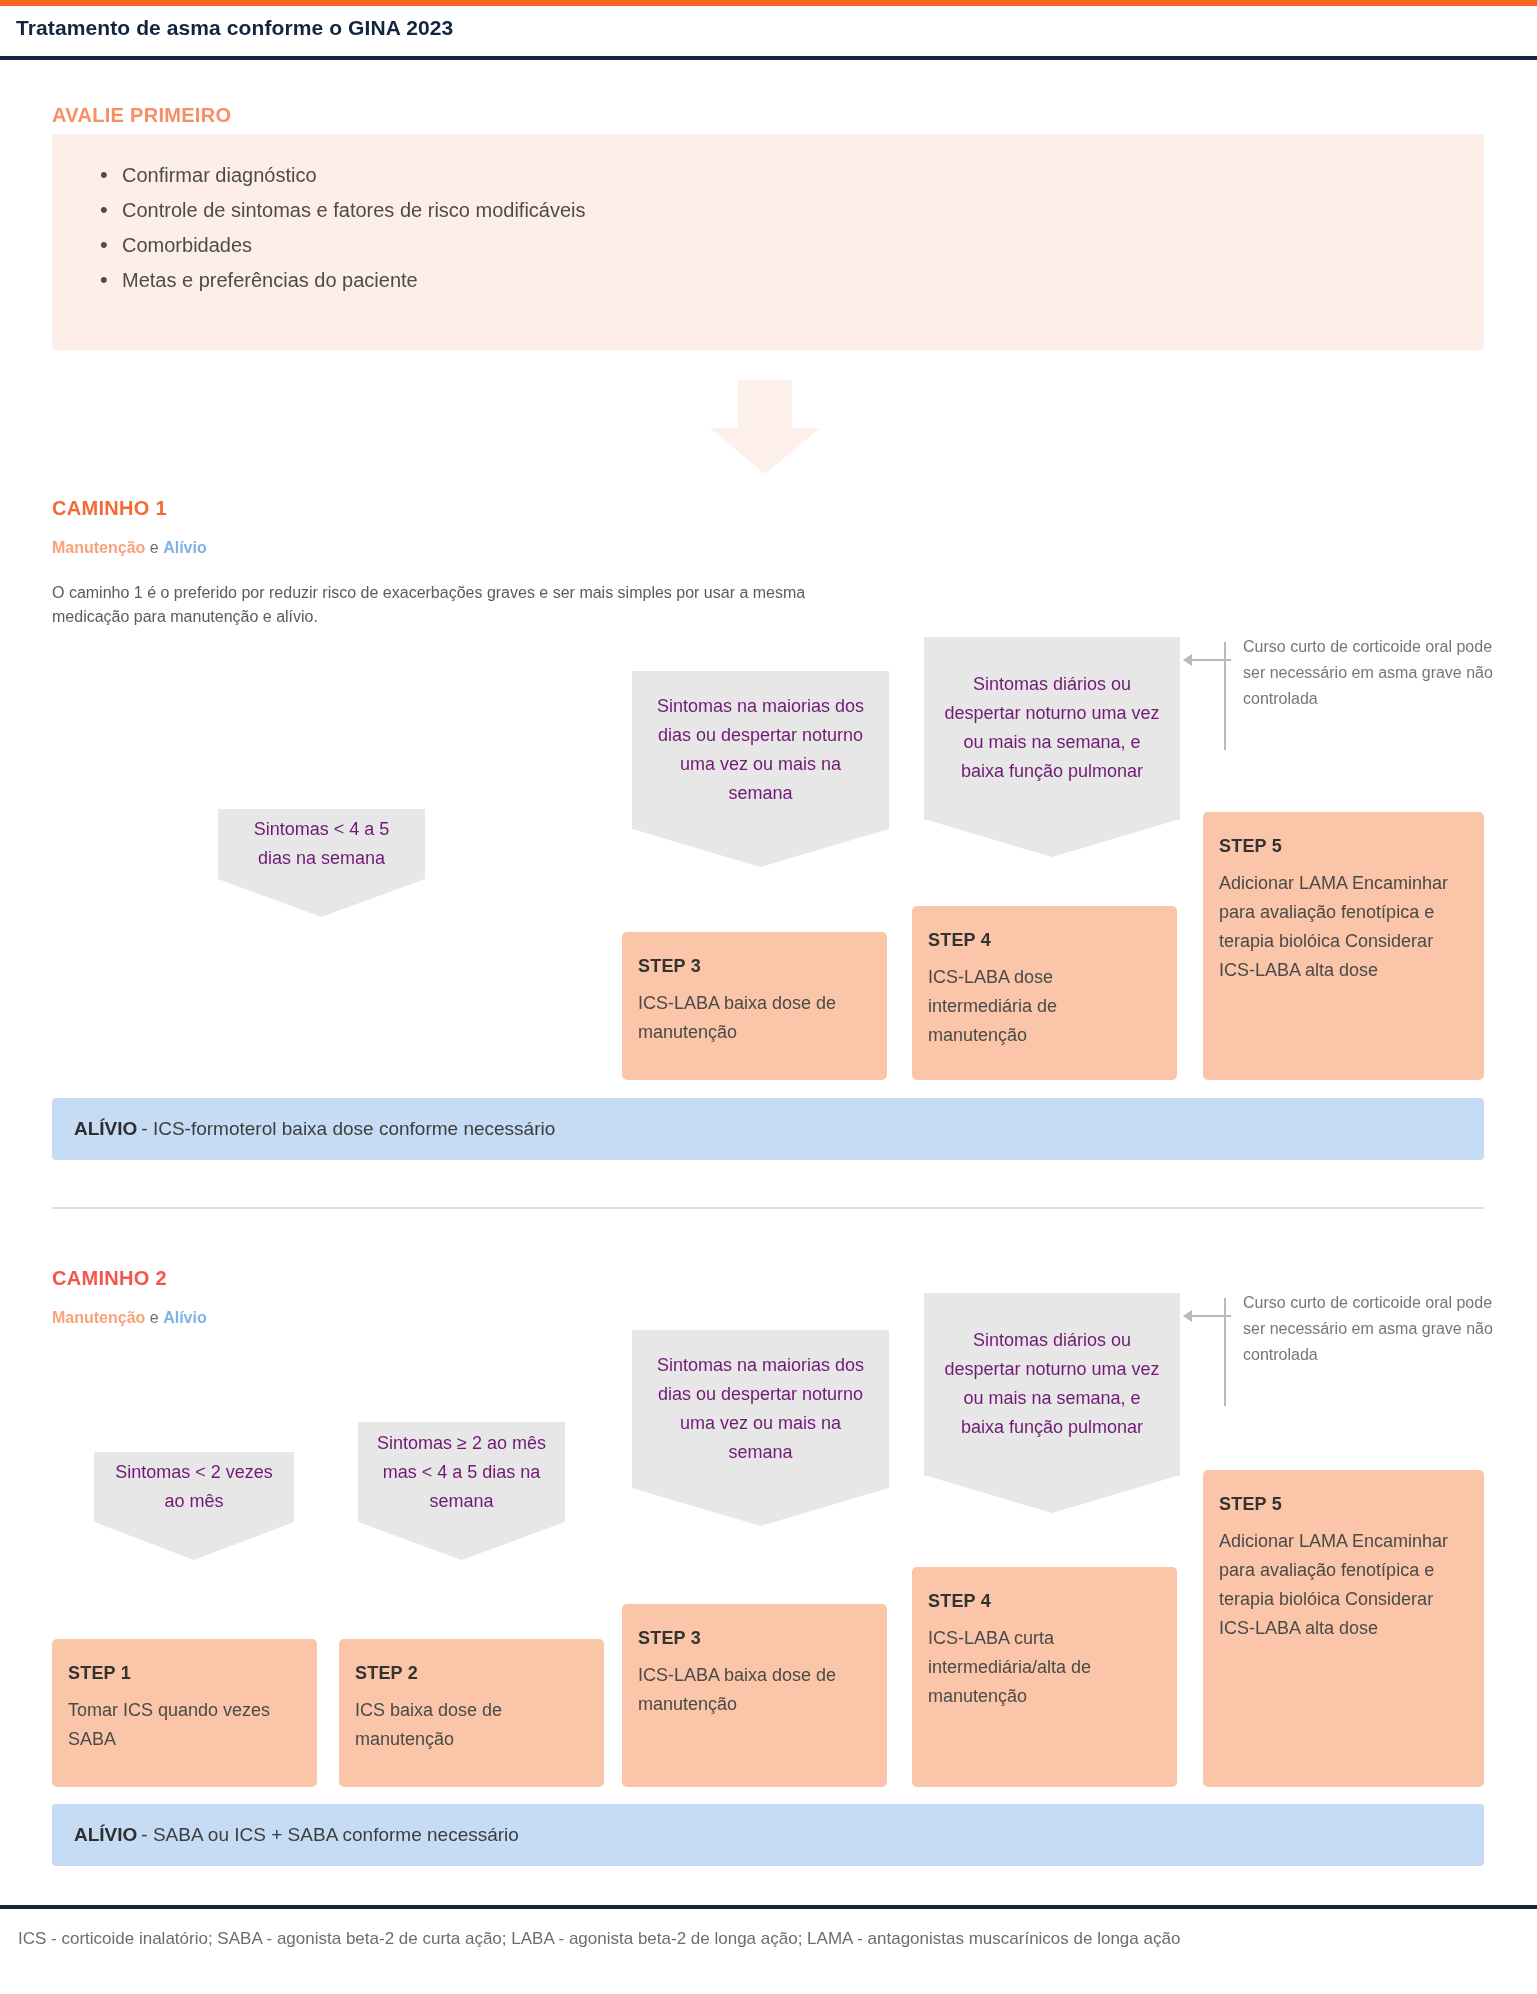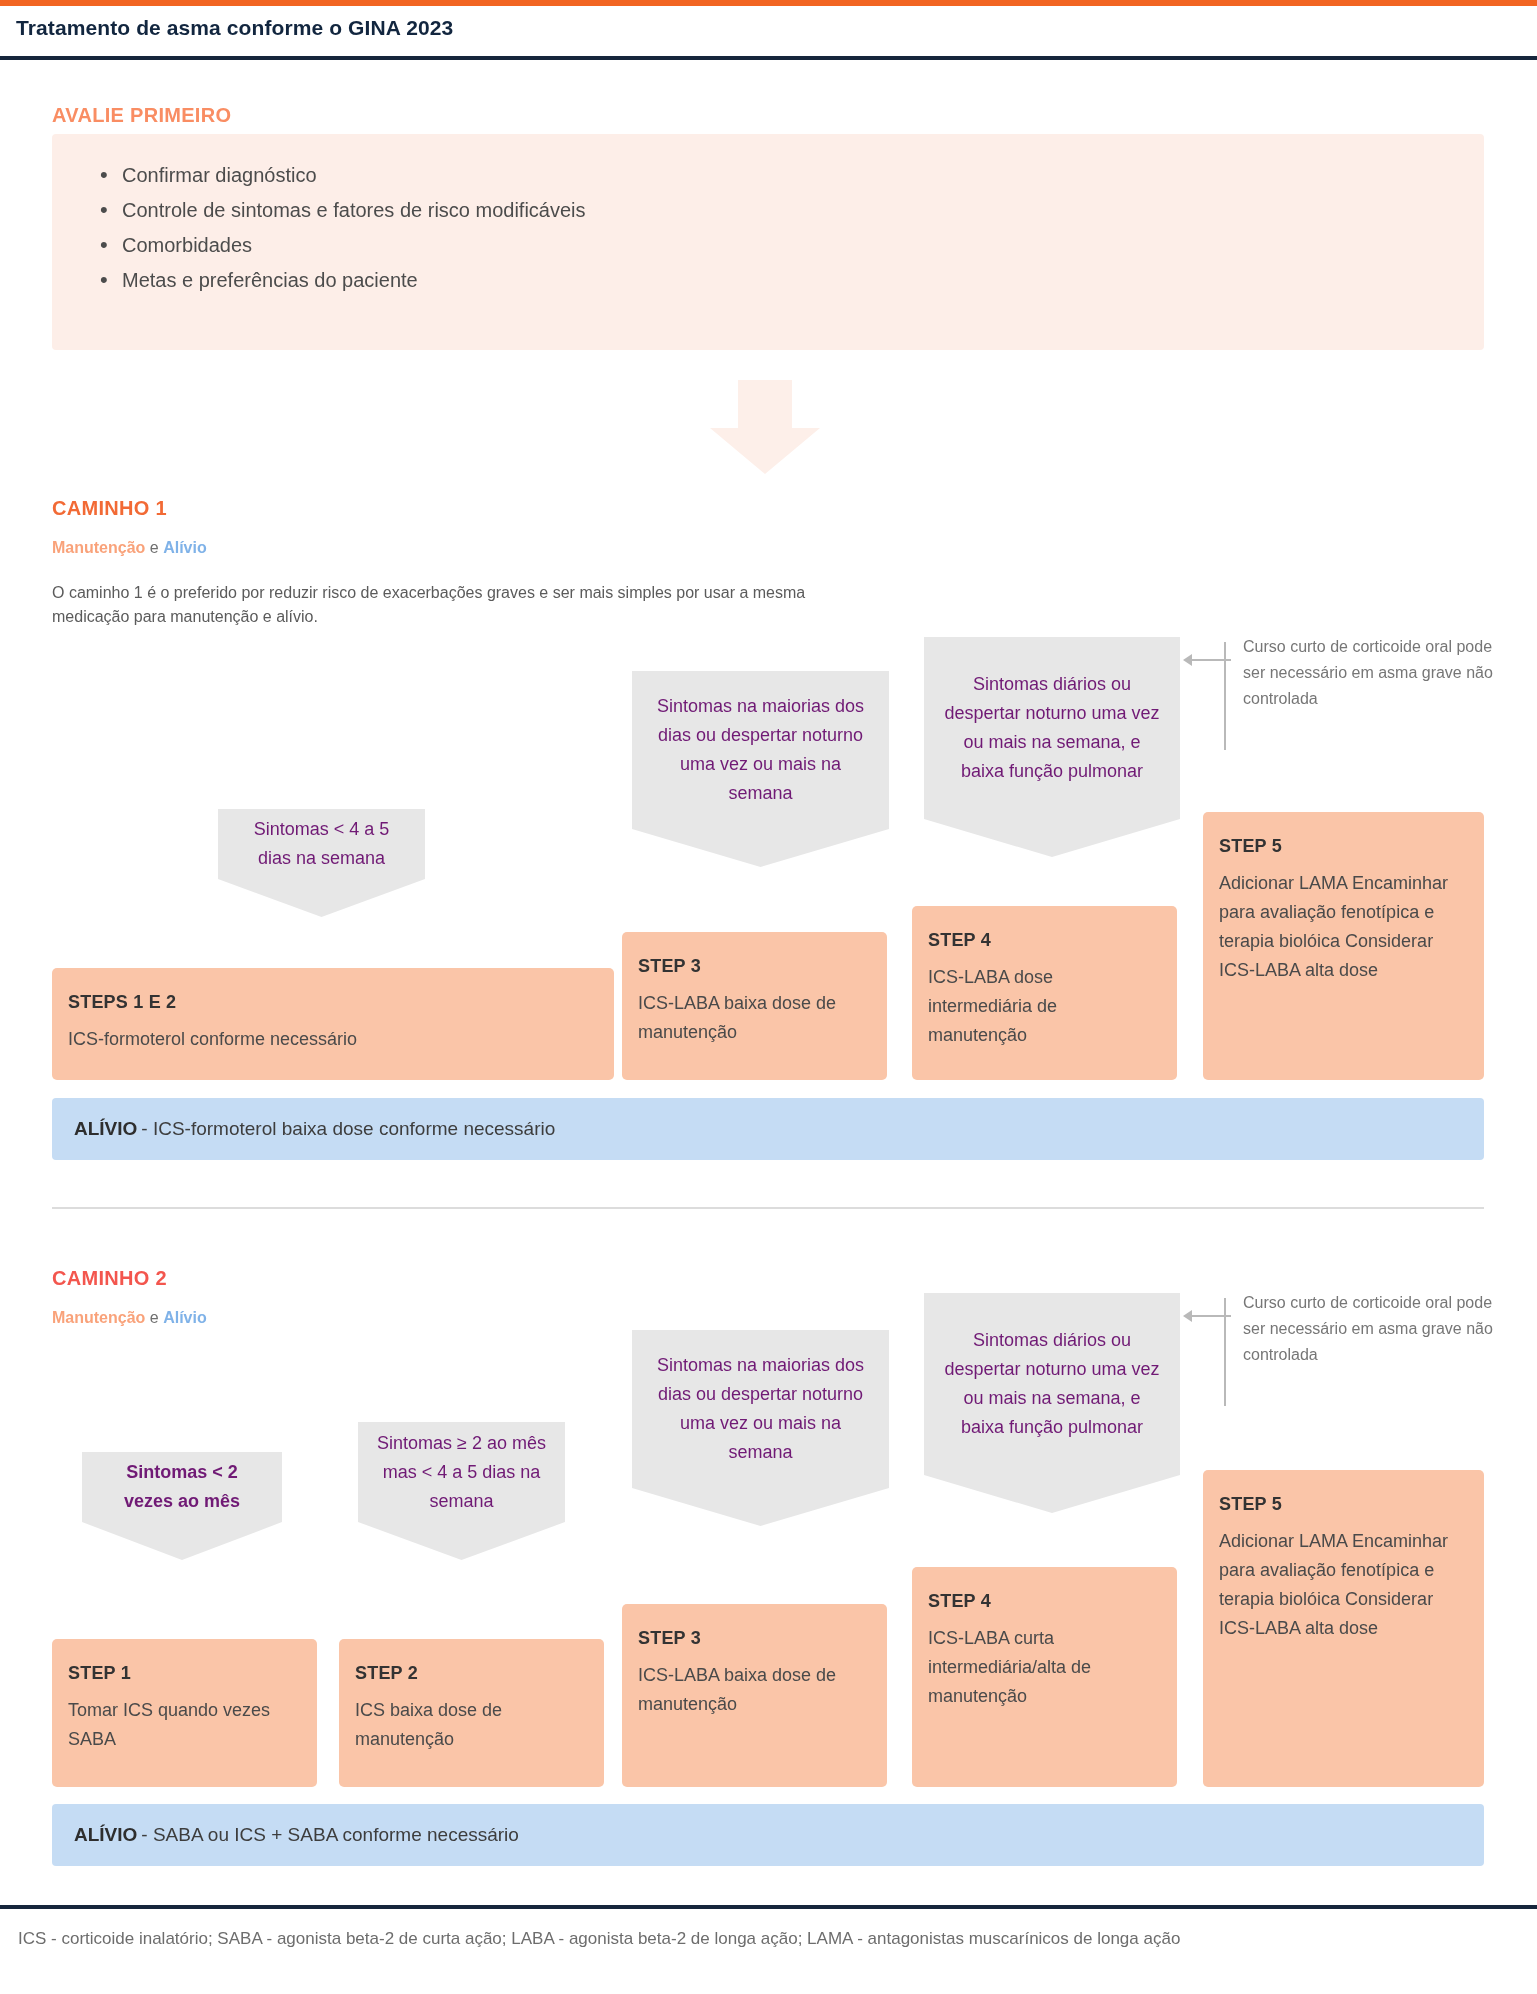--- a/index.html
+++ b/index.html
@@ -242,24 +242,20 @@
     <span>Sintomas diários ou despertar noturno uma vez ou mais na semana, e baixa função pulmonar</span>
   </div>
 
   <div class="annot-arrow" style="left:1183px; top:654px; width:54px; height:12px;">
     <div class="hd"></div>
     <div class="ln"></div>
   </div>
   <div class="annot-line" style="left:1224px; top:642px; height:108px;"></div>
   <div class="annot" style="left:1243px; top:634px; width:265px;">Curso curto de corticoide oral pode ser necessário em asma grave não controlada</div>
 
-  <div class="step" style="left:52px; top:968px; width:562px; height:112px;">
-    <div class="st-title">STEPS 1 E 2</div>
-    <div class="st-body">ICS-formoterol conforme necessário</div>
-  </div>
 
   <div class="step" style="left:622px; top:932px; width:265px; height:148px;">
     <div class="st-title">STEP 3</div>
     <div class="st-body">ICS-LABA baixa dose de manutenção</div>
   </div>
 
   <div class="step" style="left:912px; top:906px; width:265px; height:174px;">
     <div class="st-title">STEP 4</div>
     <div class="st-body">ICS-LABA dose intermediária de manutenção</div>
   </div>
@@ -275,21 +271,21 @@
   </div>
 
   <div class="mid-divider"></div>
 
   <div class="path-title" style="left:52px; top:1267px; color:#f3564e;">CAMINHO 2</div>
 
   <div class="path-sub" style="left:52px; top:1309px;">
     <span class="tint-maint">Manutenção</span><span class="tint-plain"> e </span><span class="tint-relief">Alívio</span>
   </div>
 
-  <div class="chev" style="left:82px; top:1452px; width:200px; height:70px;font-weight:bold;">
+  <div class="chev" style="left:94px; top:1452px; width:200px; height:70px;">
     <span>Sintomas &lt; 2 vezes ao mês</span>
   </div>
 
   <div class="chev" style="left:358px; top:1422px; width:207px; height:100px;">
     <span>Sintomas ≥ 2 ao mês mas &lt; 4 a 5 dias na semana</span>
   </div>
 
   <div class="chev" style="left:632px; top:1330px; width:257px; height:158px;">
     <span>Sintomas na maiorias dos dias ou despertar noturno uma vez ou mais na semana</span>
   </div>

